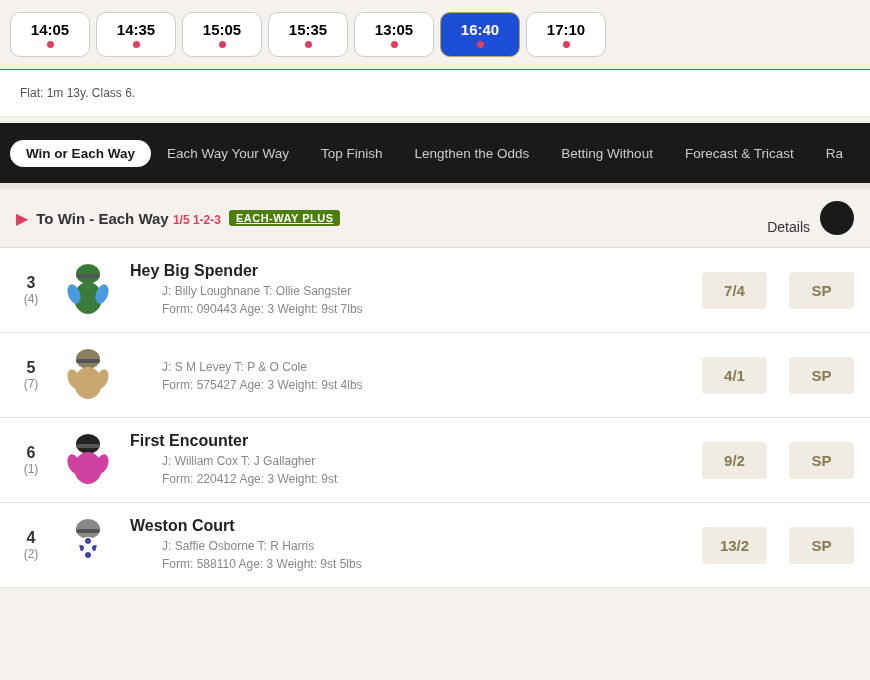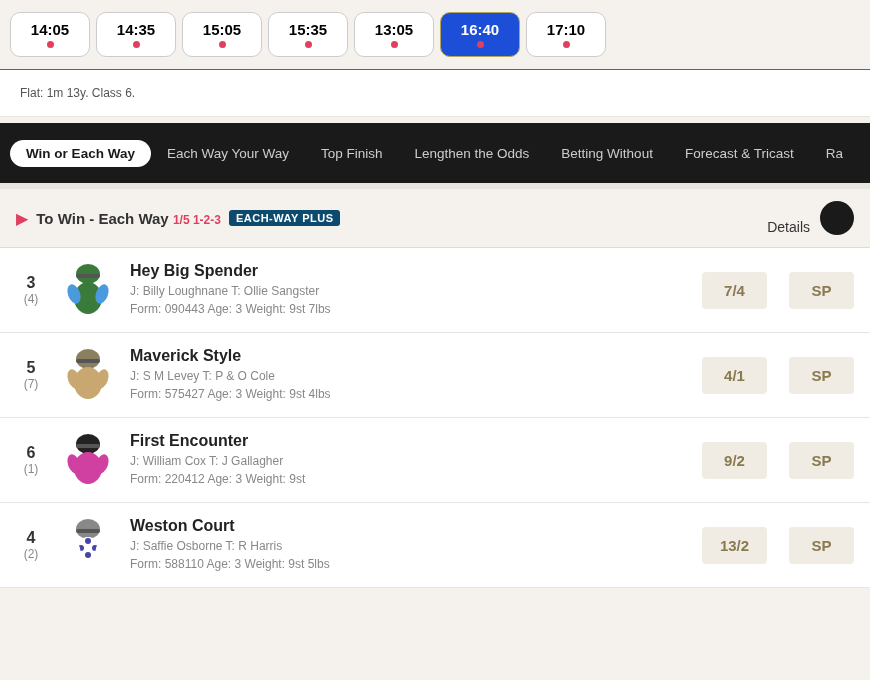--- a/index.html
+++ b/index.html
@@ -113,27 +113,28 @@
       font-size: 15px;
       font-weight: 600;
       color: #333;
     }
     .each-way-fraction {
       color: #e04060;
       font-size: 12px;
       font-weight: 700;
     }
     .each-way-badge {
-      background: #0c4a6e;
+      background: #4d7c0f;
       color: #fff;
       font-size: 11px;
       font-weight: 700;
       padding: 2px 7px;
       border-radius: 3px;
       letter-spacing: 0.5px;
+      text-decoration: underline;
     }
     .to-win-right {
       display: flex;
       align-items: flex-end;
       gap: 10px;
     }
     .details-label {
       font-size: 14px;
       color: #333;
     }
@@ -179,20 +180,21 @@
     .horse-name {
       font-size: 16px;
       font-weight: 700;
       color: #222;
     }
     .horse-details {
       font-size: 12px;
       color: #888;
       margin-top: 2px;
       line-height: 1.5;
+      margin-left: 32px;
     }
     .horse-odds {
       display: flex;
       gap: 22px;
     }
     .odds-btn {
       background: #f0ebe3;
       border: none;
       border-radius: 4px;
       padding: 10px 14px;
@@ -311,21 +313,20 @@
     <div class="horse-silks">
       <svg viewBox="0 0 60 60" width="60" height="60">
       <ellipse cx="30" cy="14" rx="12" ry="10" fill="#8a8060"></ellipse>
       <rect x="18" y="14" width="24" height="4" rx="2" fill="#555"></rect>
       <ellipse cx="30" cy="38" rx="14" ry="16" fill="#c8a870"></ellipse>
       <ellipse cx="16" cy="34" rx="6" ry="10" fill="#c8a870" transform="rotate(-20,16,34)"></ellipse>
       <ellipse cx="44" cy="34" rx="6" ry="10" fill="#c8a870" transform="rotate(20,44,34)"></ellipse>
     </svg>
     </div>
     <div class="horse-info">
-      <div class="horse-name">Maverick Style</div>
       <div class="horse-details">
         J: S M Levey T: P &amp; O Cole<br>
         Form: 575427 Age: 3 Weight: 9st 4lbs
       </div>
     </div>
     <div class="horse-odds">
       <button class="odds-btn">4/1</button>
       <button class="odds-btn">SP</button>
     </div>
   </div>

